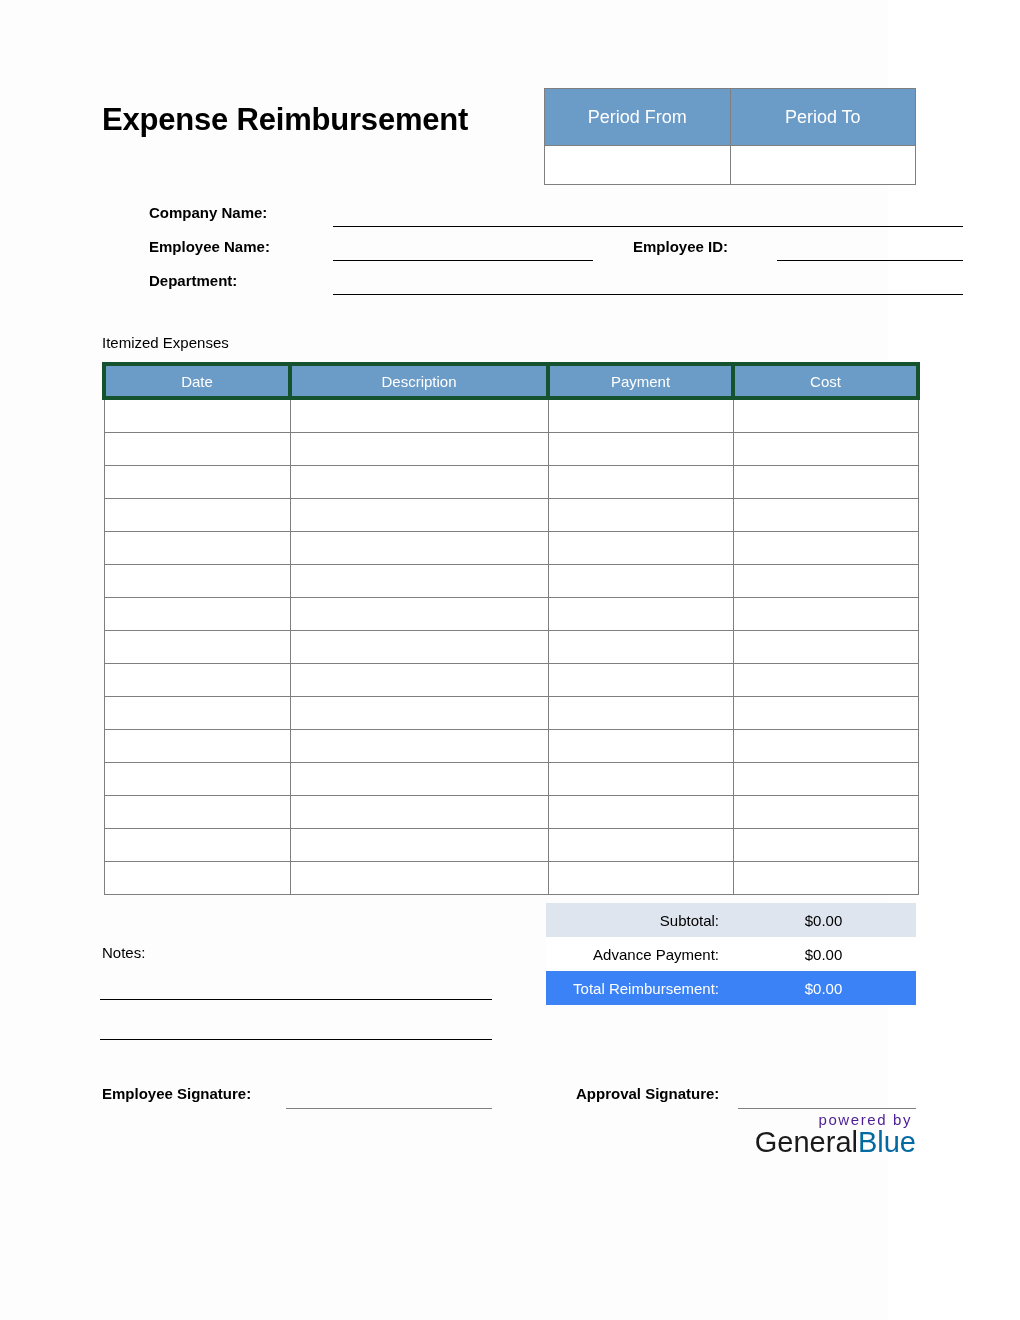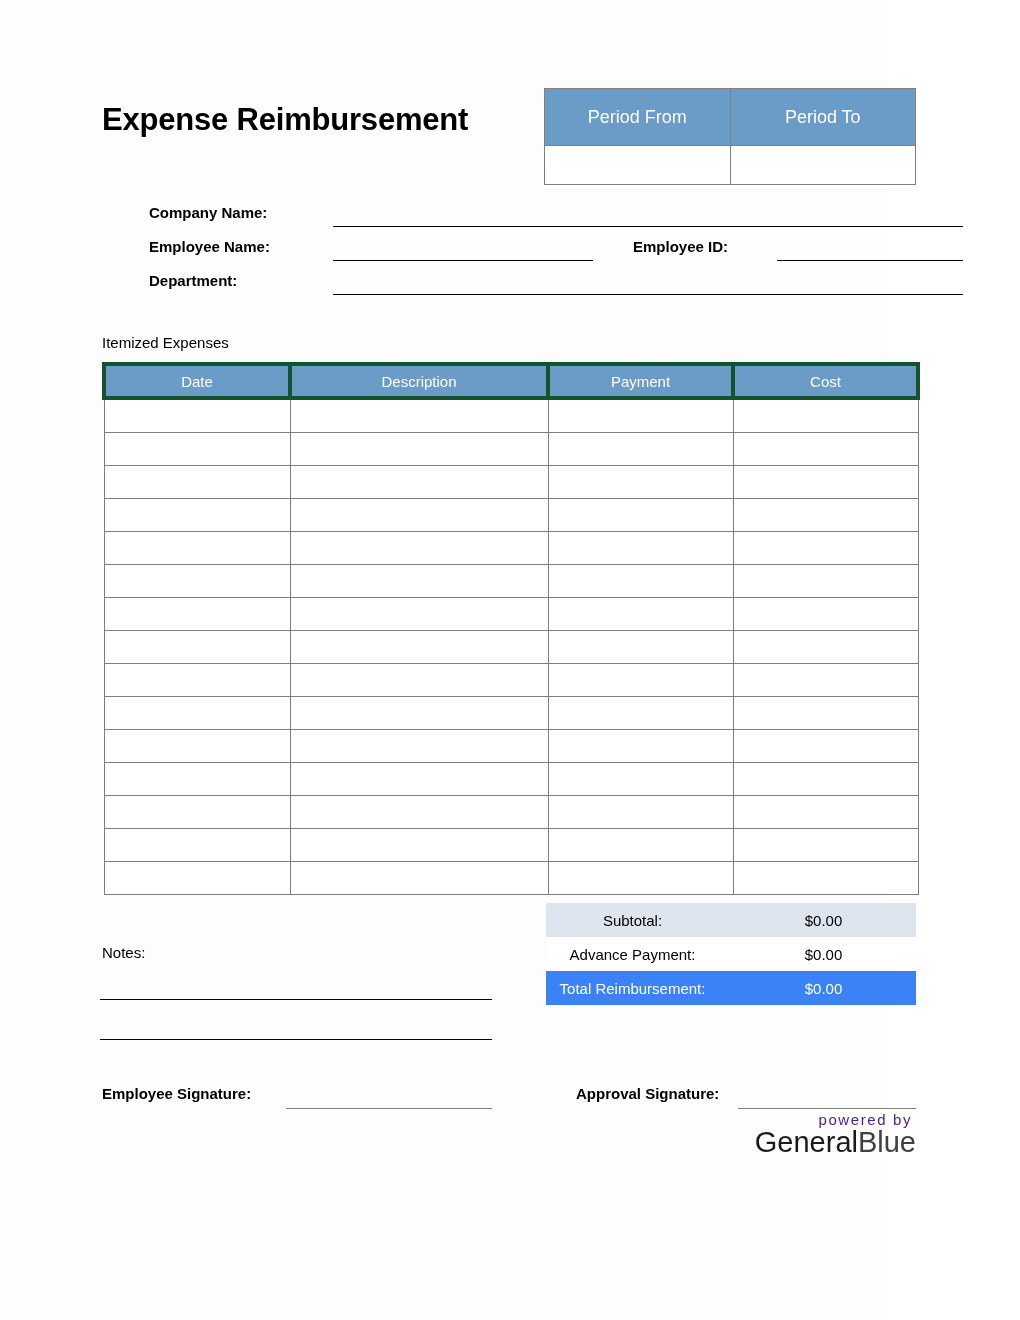--- a/index.html
+++ b/index.html
@@ -136,21 +136,21 @@
     top: 903px;
     width: 370px;
   }
   .total-row {
     display: flex;
     align-items: center;
     height: 34px;
   }
   .total-row .t-label {
     width: 185px;
-    text-align: center;
+    text-align: right;
     padding-right: 12px;
     box-sizing: border-box;
     font-size: 15px;
     white-space: nowrap;
   }
   .total-row .t-value {
     width: 185px;
     text-align: center;
     font-size: 15px;
   }
@@ -213,21 +213,21 @@
     letter-spacing: 1.6px;
     line-height: 1;
     padding-right: 4px;
   }
   .logo .brand {
     font-size: 29px;
     line-height: 1.05;
     white-space: nowrap;
   }
   .logo .brand .gen { color: #1a1a1a; }
-  .logo .brand .blue { color: #404040; }
+  .logo .brand .blue { color: #0369a1; }
 </style>
 </head>
 <body>
 
 <div class="page">
 
   <div class="header-zone">
     <div class="form-title">Expense Reimbursement</div>
 
     <table class="period-table">

